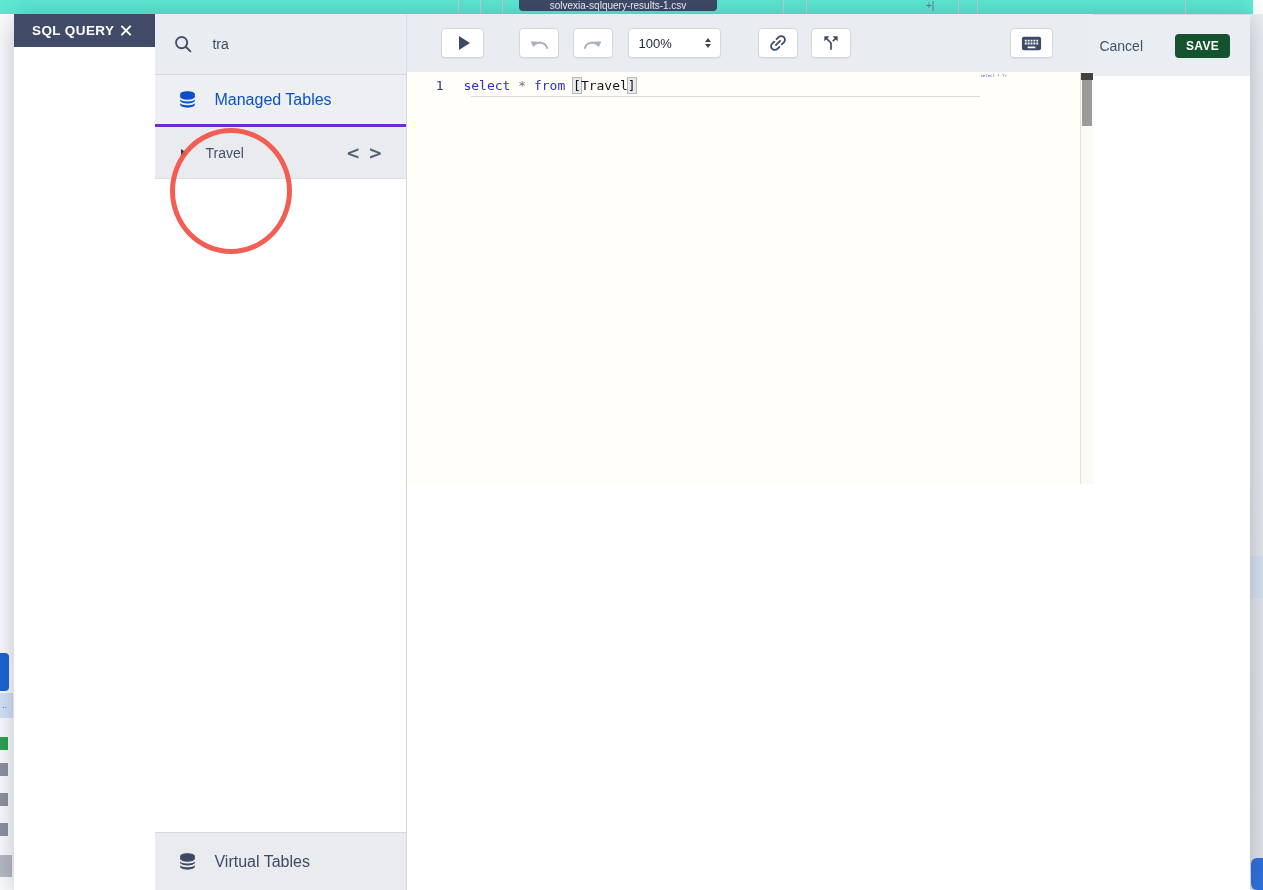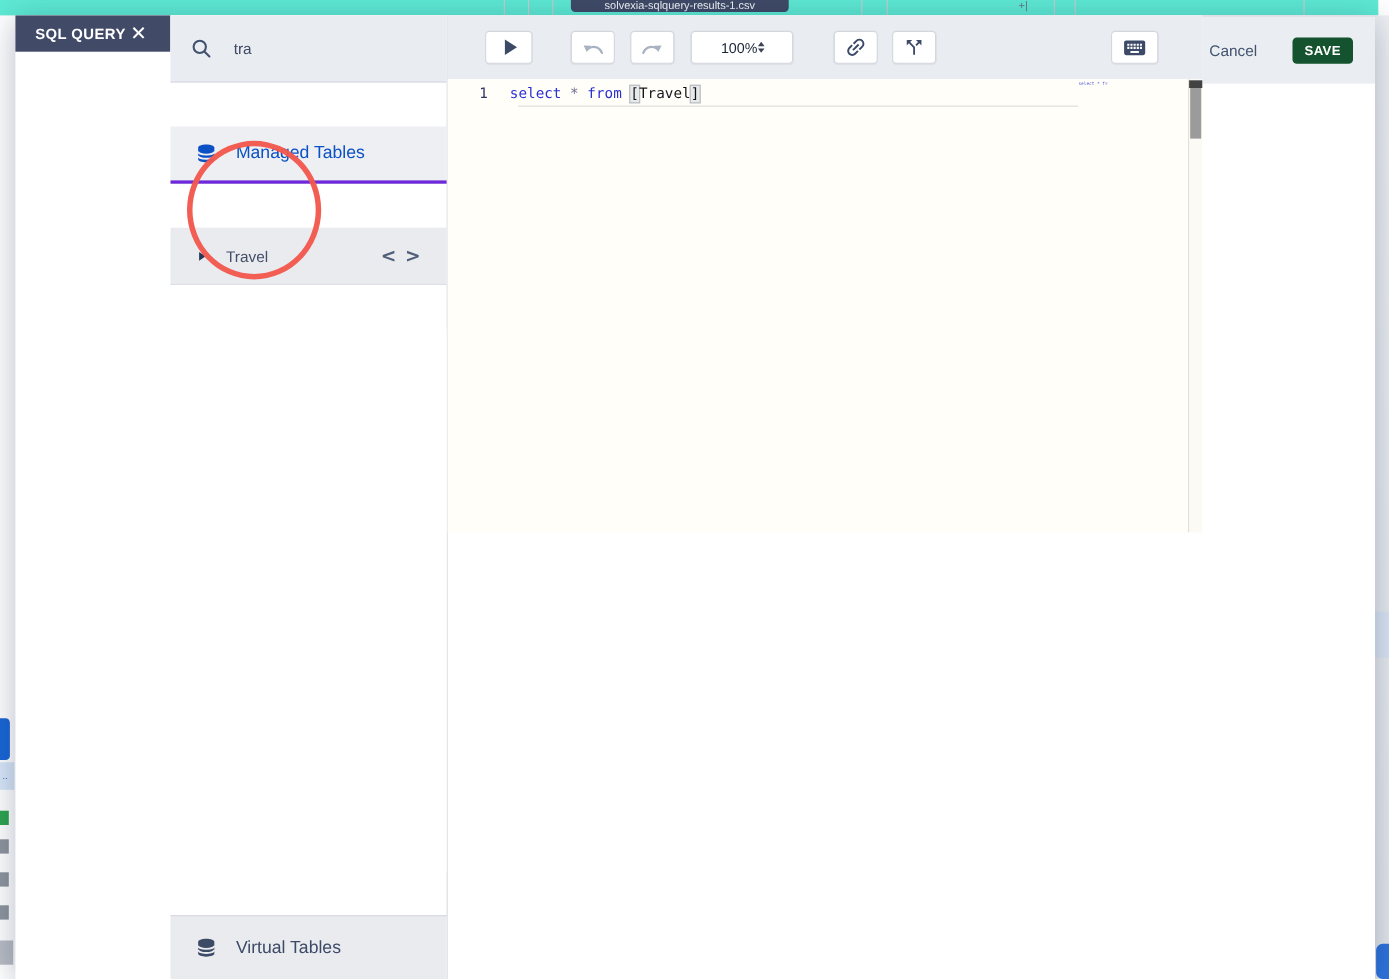--- a/index.html
+++ b/index.html
@@ -37,21 +37,21 @@
     padding:0 18px;flex:0 0 auto;
   }
   .modal-title{font-size:13.5px;font-weight:700;letter-spacing:.4px;}
   .modal-close{
     margin-left:auto;background:none;border:none;color:#ffffff;font-size:18px;line-height:1;
     cursor:pointer;padding:2px 4px;font-family:"DejaVu Sans", sans-serif;
   }
   .modal-content{flex:1 1 auto;display:flex;min-height:0;}
 
   
-  .sidebar{width:252px;flex:0 0 auto;background:#ffffff;border-right:1px solid #d8dbe1;display:flex;flex-direction:column;box-sizing:border-box;gap:40px;}
+  .sidebar{width:252px;flex:0 0 auto;background:#ffffff;border-right:1px solid #d8dbe1;display:flex;flex-direction:column;box-sizing:border-box;}
   .search-row{
     height:61px;background:#e9ecf1;border-bottom:1px solid #d4d8df;display:flex;align-items:center;
     padding:0 18px;flex:0 0 auto;box-sizing:border-box;
   }
   .search-input{
     border:none;background:transparent;outline:none;margin-left:17px;font-size:14px;color:#3f4a63;
     width:150px;font-family:"Liberation Sans",sans-serif;
   }
   .section-row{
     height:52px;display:flex;align-items:center;flex:0 0 auto;box-sizing:border-box;cursor:pointer;
@@ -75,21 +75,21 @@
   .toolbar{height:58px;background:#e9ecf1;display:flex;align-items:center;flex:0 0 auto;}
   .tbtn{
     height:30px;background:#ffffff;border:1px solid #d3d7de;border-radius:4px;
     display:flex;align-items:center;justify-content:center;cursor:pointer;
     box-shadow:0 1px 1px rgba(9,30,66,.05);padding:0;box-sizing:border-box;
   }
   .btn-run{width:43px;margin-left:34px;}
   .play-tri{width:0;height:0;border-left:11px solid #3c4a68;border-top:7px solid transparent;border-bottom:7px solid transparent;margin-left:3px;}
   .btn-undo{width:40px;margin-left:35px;}
   .btn-redo{width:40px;margin-left:14px;}
-  .zoom-select{width:93px;margin-left:15px;padding:0 9px;}
+  .zoom-select{width:93px;margin-left:15px;justify-content:space-between;padding:0 9px;}
   .zoom-value{font-size:13px;color:#1b2537;}
   .stepper{display:flex;flex-direction:column;align-items:center;gap:2px;}
   .step-up{width:0;height:0;border-bottom:4px solid #3b4454;border-left:3.5px solid transparent;border-right:3.5px solid transparent;}
   .step-down{width:0;height:0;border-top:4px solid #3b4454;border-left:3.5px solid transparent;border-right:3.5px solid transparent;}
   .btn-link{width:40px;margin-left:37px;}
   .btn-branch{width:40px;margin-left:13px;}
   .btn-keyboard{width:43px;margin-left:auto;margin-right:40px;}
 
   
   .editor{height:412px;flex:0 0 auto;background:#fffef8;position:relative;font-family:"DejaVu Sans Mono",monospace;}

